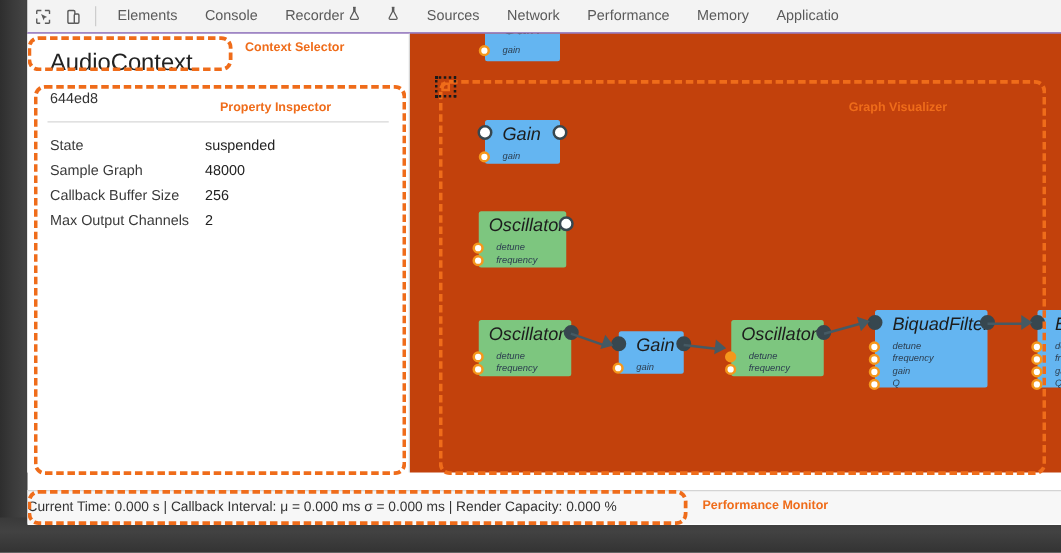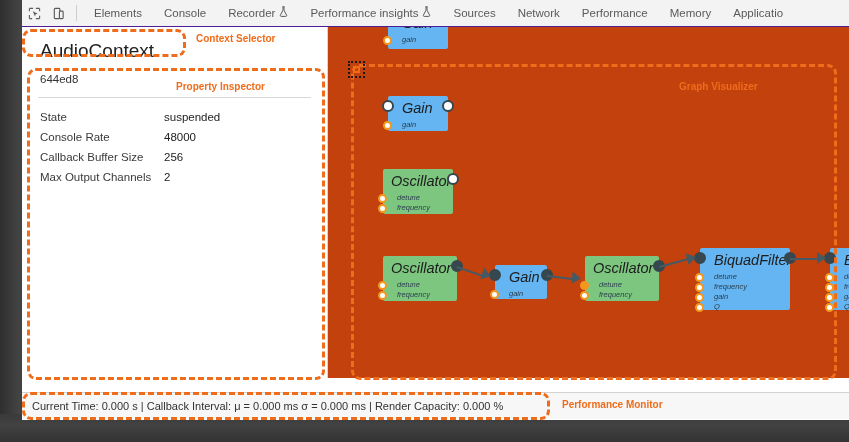--- a/index.html
+++ b/index.html
@@ -60,21 +60,21 @@
   .port.in-out.filled{background:#37474f;}
   .port.aparam{width:9px;height:9px;border:2px solid #f5971c;background:#fff;}
   .port.aparam.filled{background:#f5971c;}
   .edge{position:absolute;height:0;border-top:2px solid #455a64;transform-origin:0 0;}
   .arrow{position:absolute;width:0;height:0;border-left:9px solid #455a64;
          border-top:6px solid transparent;border-bottom:6px solid transparent;}
 
   
   #perfbar{position:absolute;left:22px;top:392px;width:827px;height:26px;background:#f7f7f7;
            border-top:1px solid #d4d4d4;display:flex;align-items:center;}
-  #perftext{font-size:11px;color:#333;padding-left:10px;white-space:nowrap;}
+  #perftext{font-size:11px;color:#333;white-space:nowrap;}
 
   
   .ann-box{position:absolute;border:3px dashed #ef6c1a;border-radius:9px;pointer-events:none;box-sizing:border-box;}
   .ann-label{position:absolute;color:#ef6c1a;font-size:10px;font-weight:bold;white-space:nowrap;pointer-events:none;}
   .ann-marker{position:absolute;width:17px;height:17px;border:2px dotted #1a1a1a;box-sizing:border-box;
               display:flex;align-items:center;justify-content:center;pointer-events:none;}
   .ann-marker:after{content:"";width:7px;height:7px;border:2px solid #ef6c1a;box-sizing:border-box;}
 </style>
 </head>
 <body>
@@ -106,21 +106,20 @@
     </div>
     <div class="tab">
       <span>Recorder</span>
       <span class="flask">
         <svg width="9" height="11" viewBox="0 0 9 11">
             <path d="M3.4.8h2.2M4 .8v3.4L1.4 9.2c-.3.6.1 1.2.8 1.2h4.6c.7 0 1.1-.6.8-1.2L5 4.2V.8" stroke="#5a5a5a" stroke-width="1" fill="none"></path>
           </svg>
       </span>
     </div>
     <div class="tab">
-      <span>Performance insights</span>
       <span class="flask">
         <svg width="9" height="11" viewBox="0 0 9 11">
             <path d="M3.4.8h2.2M4 .8v3.4L1.4 9.2c-.3.6.1 1.2.8 1.2h4.6c.7 0 1.1-.6.8-1.2L5 4.2V.8" stroke="#5a5a5a" stroke-width="1" fill="none"></path>
           </svg>
       </span>
     </div>
     <div class="tab">
       <span>Sources</span>
     </div>
     <div class="tab">
@@ -144,21 +143,21 @@
       <div id="ctxtitle">AudioContext</div>
       <div id="ctxid">644ed8</div>
       <div id="hr"></div>
       <table id="props">
         <tbody>
             <tr>
           <td class="k">State</td>
           <td class="v">suspended</td>
         </tr>
         <tr>
-          <td class="k">Console Rate</td>
+          <td class="k">Sample Graph</td>
           <td class="v">48000</td>
         </tr>
         <tr>
           <td class="k">Callback Buffer Size</td>
           <td class="v">256</td>
         </tr>
         <tr>
           <td class="k">Max Output Channels</td>
           <td class="v">2</td>
         </tr>

